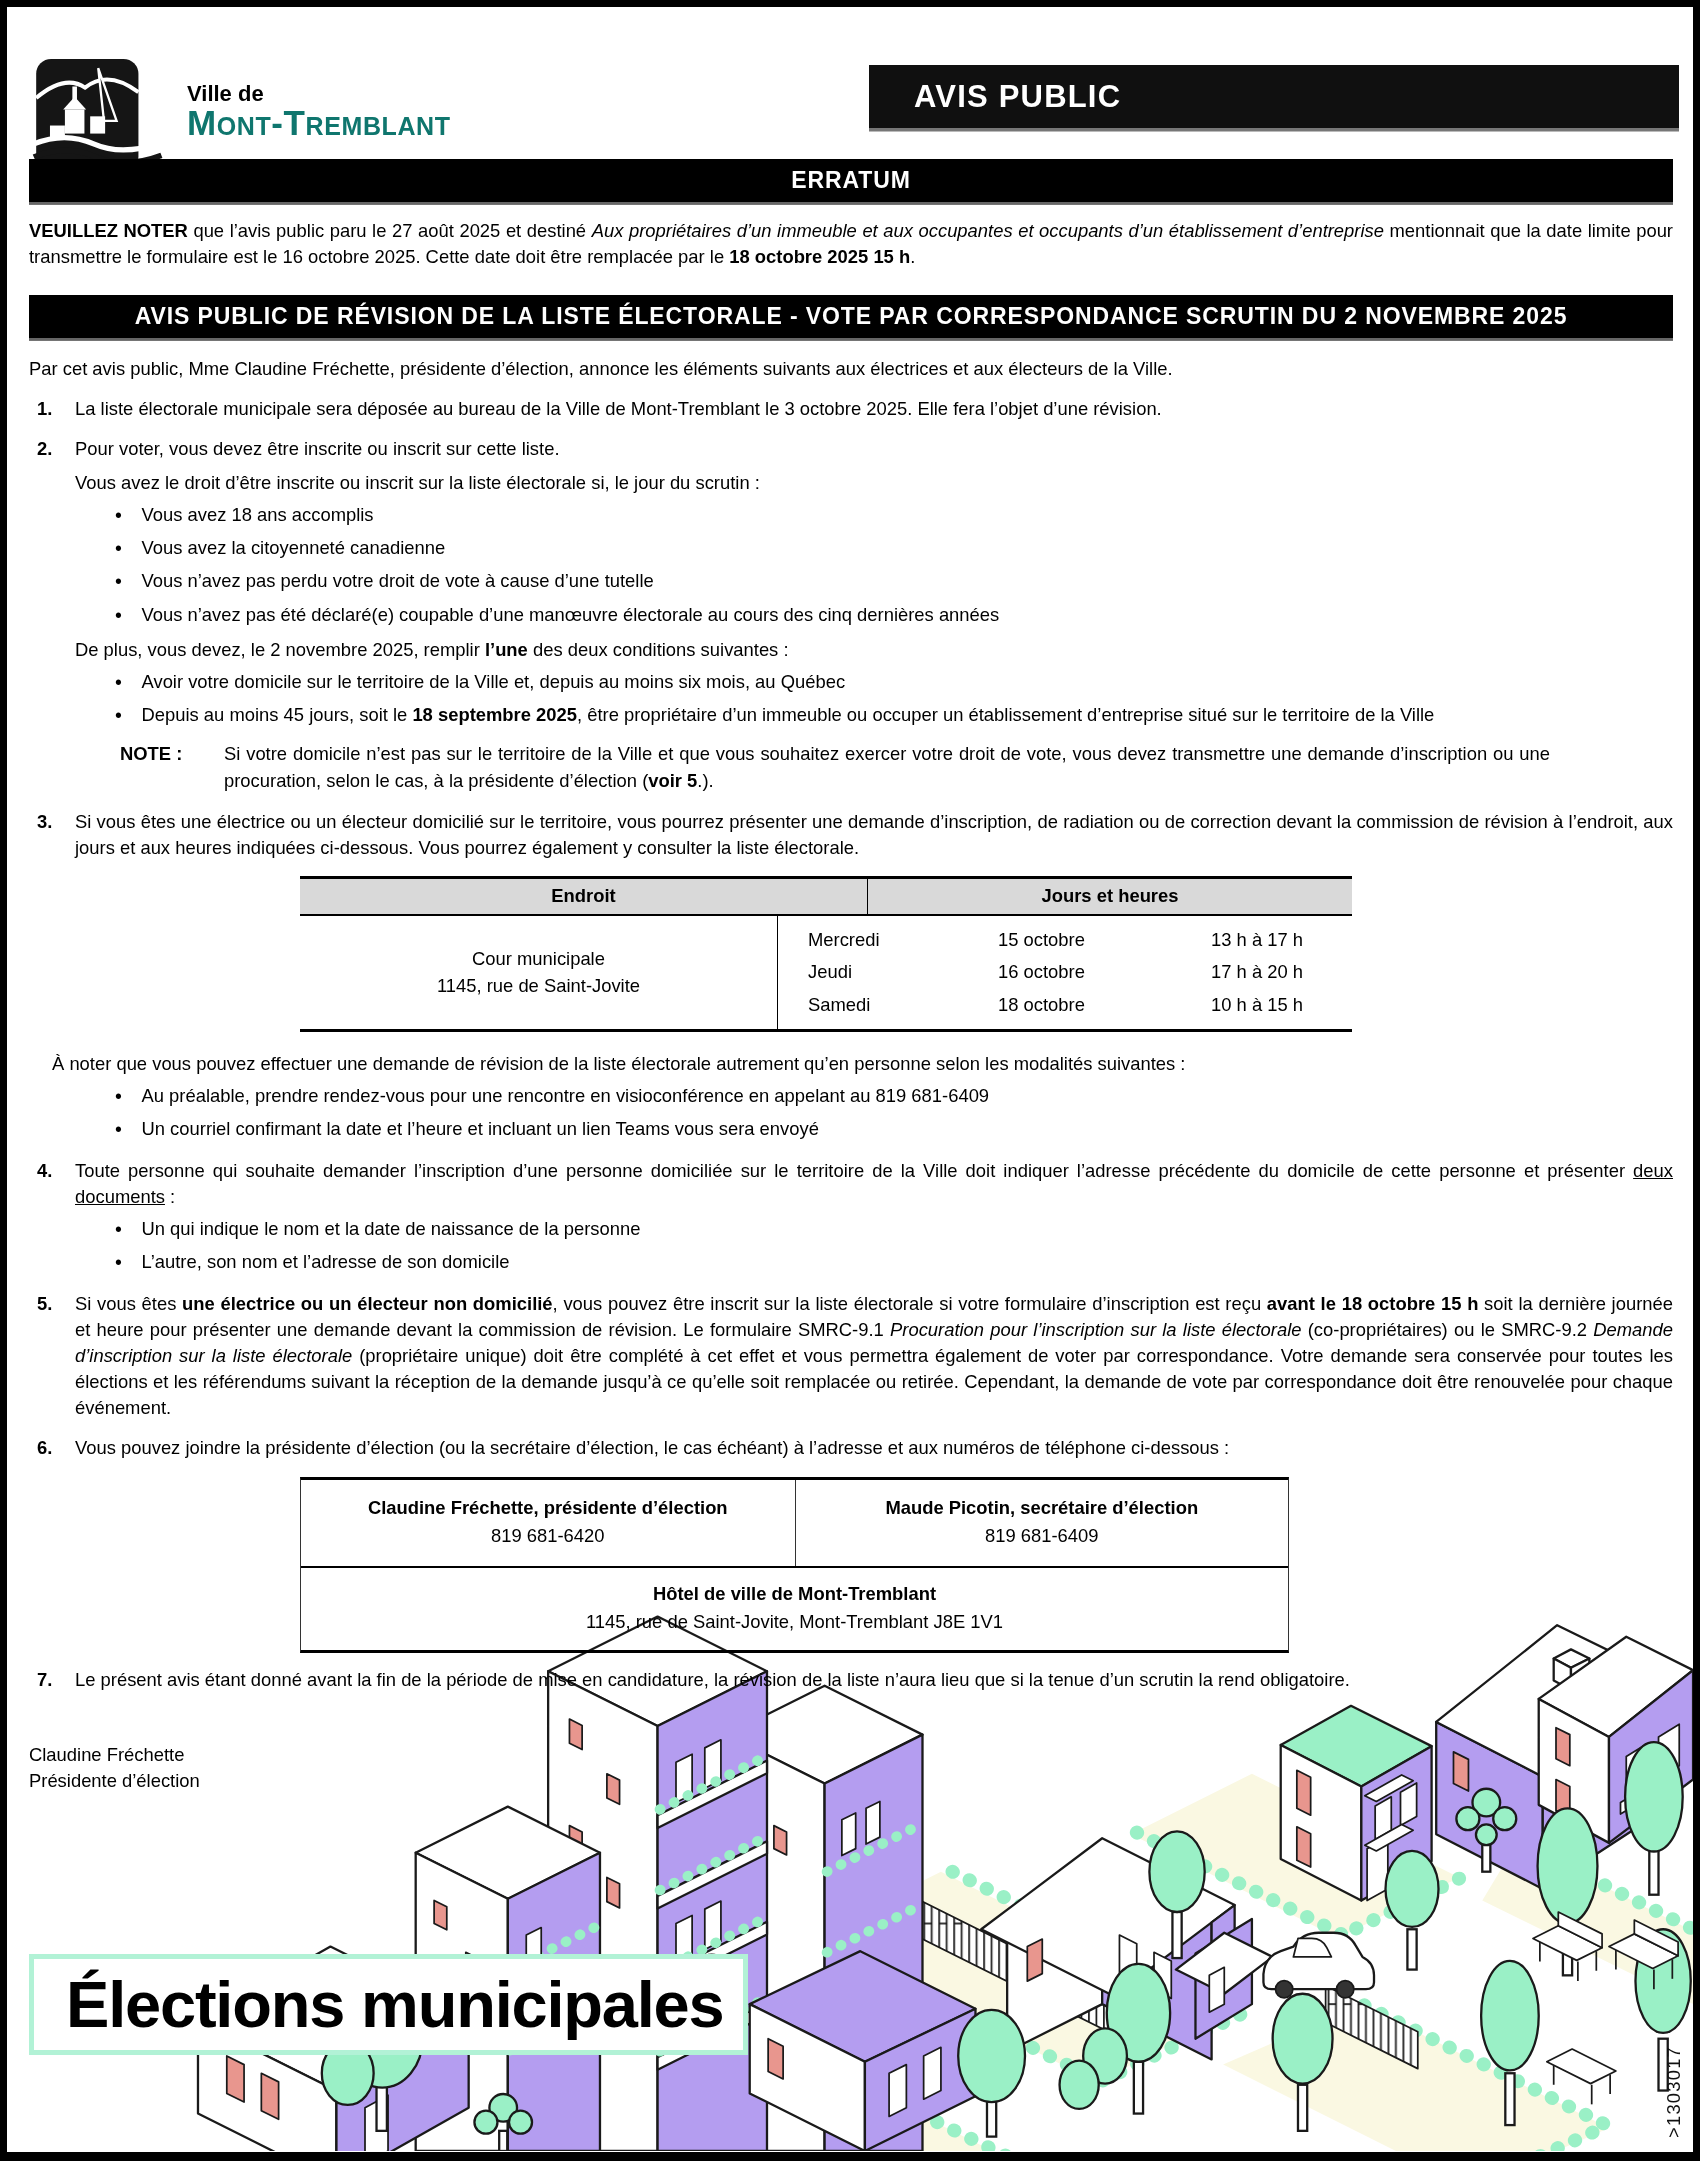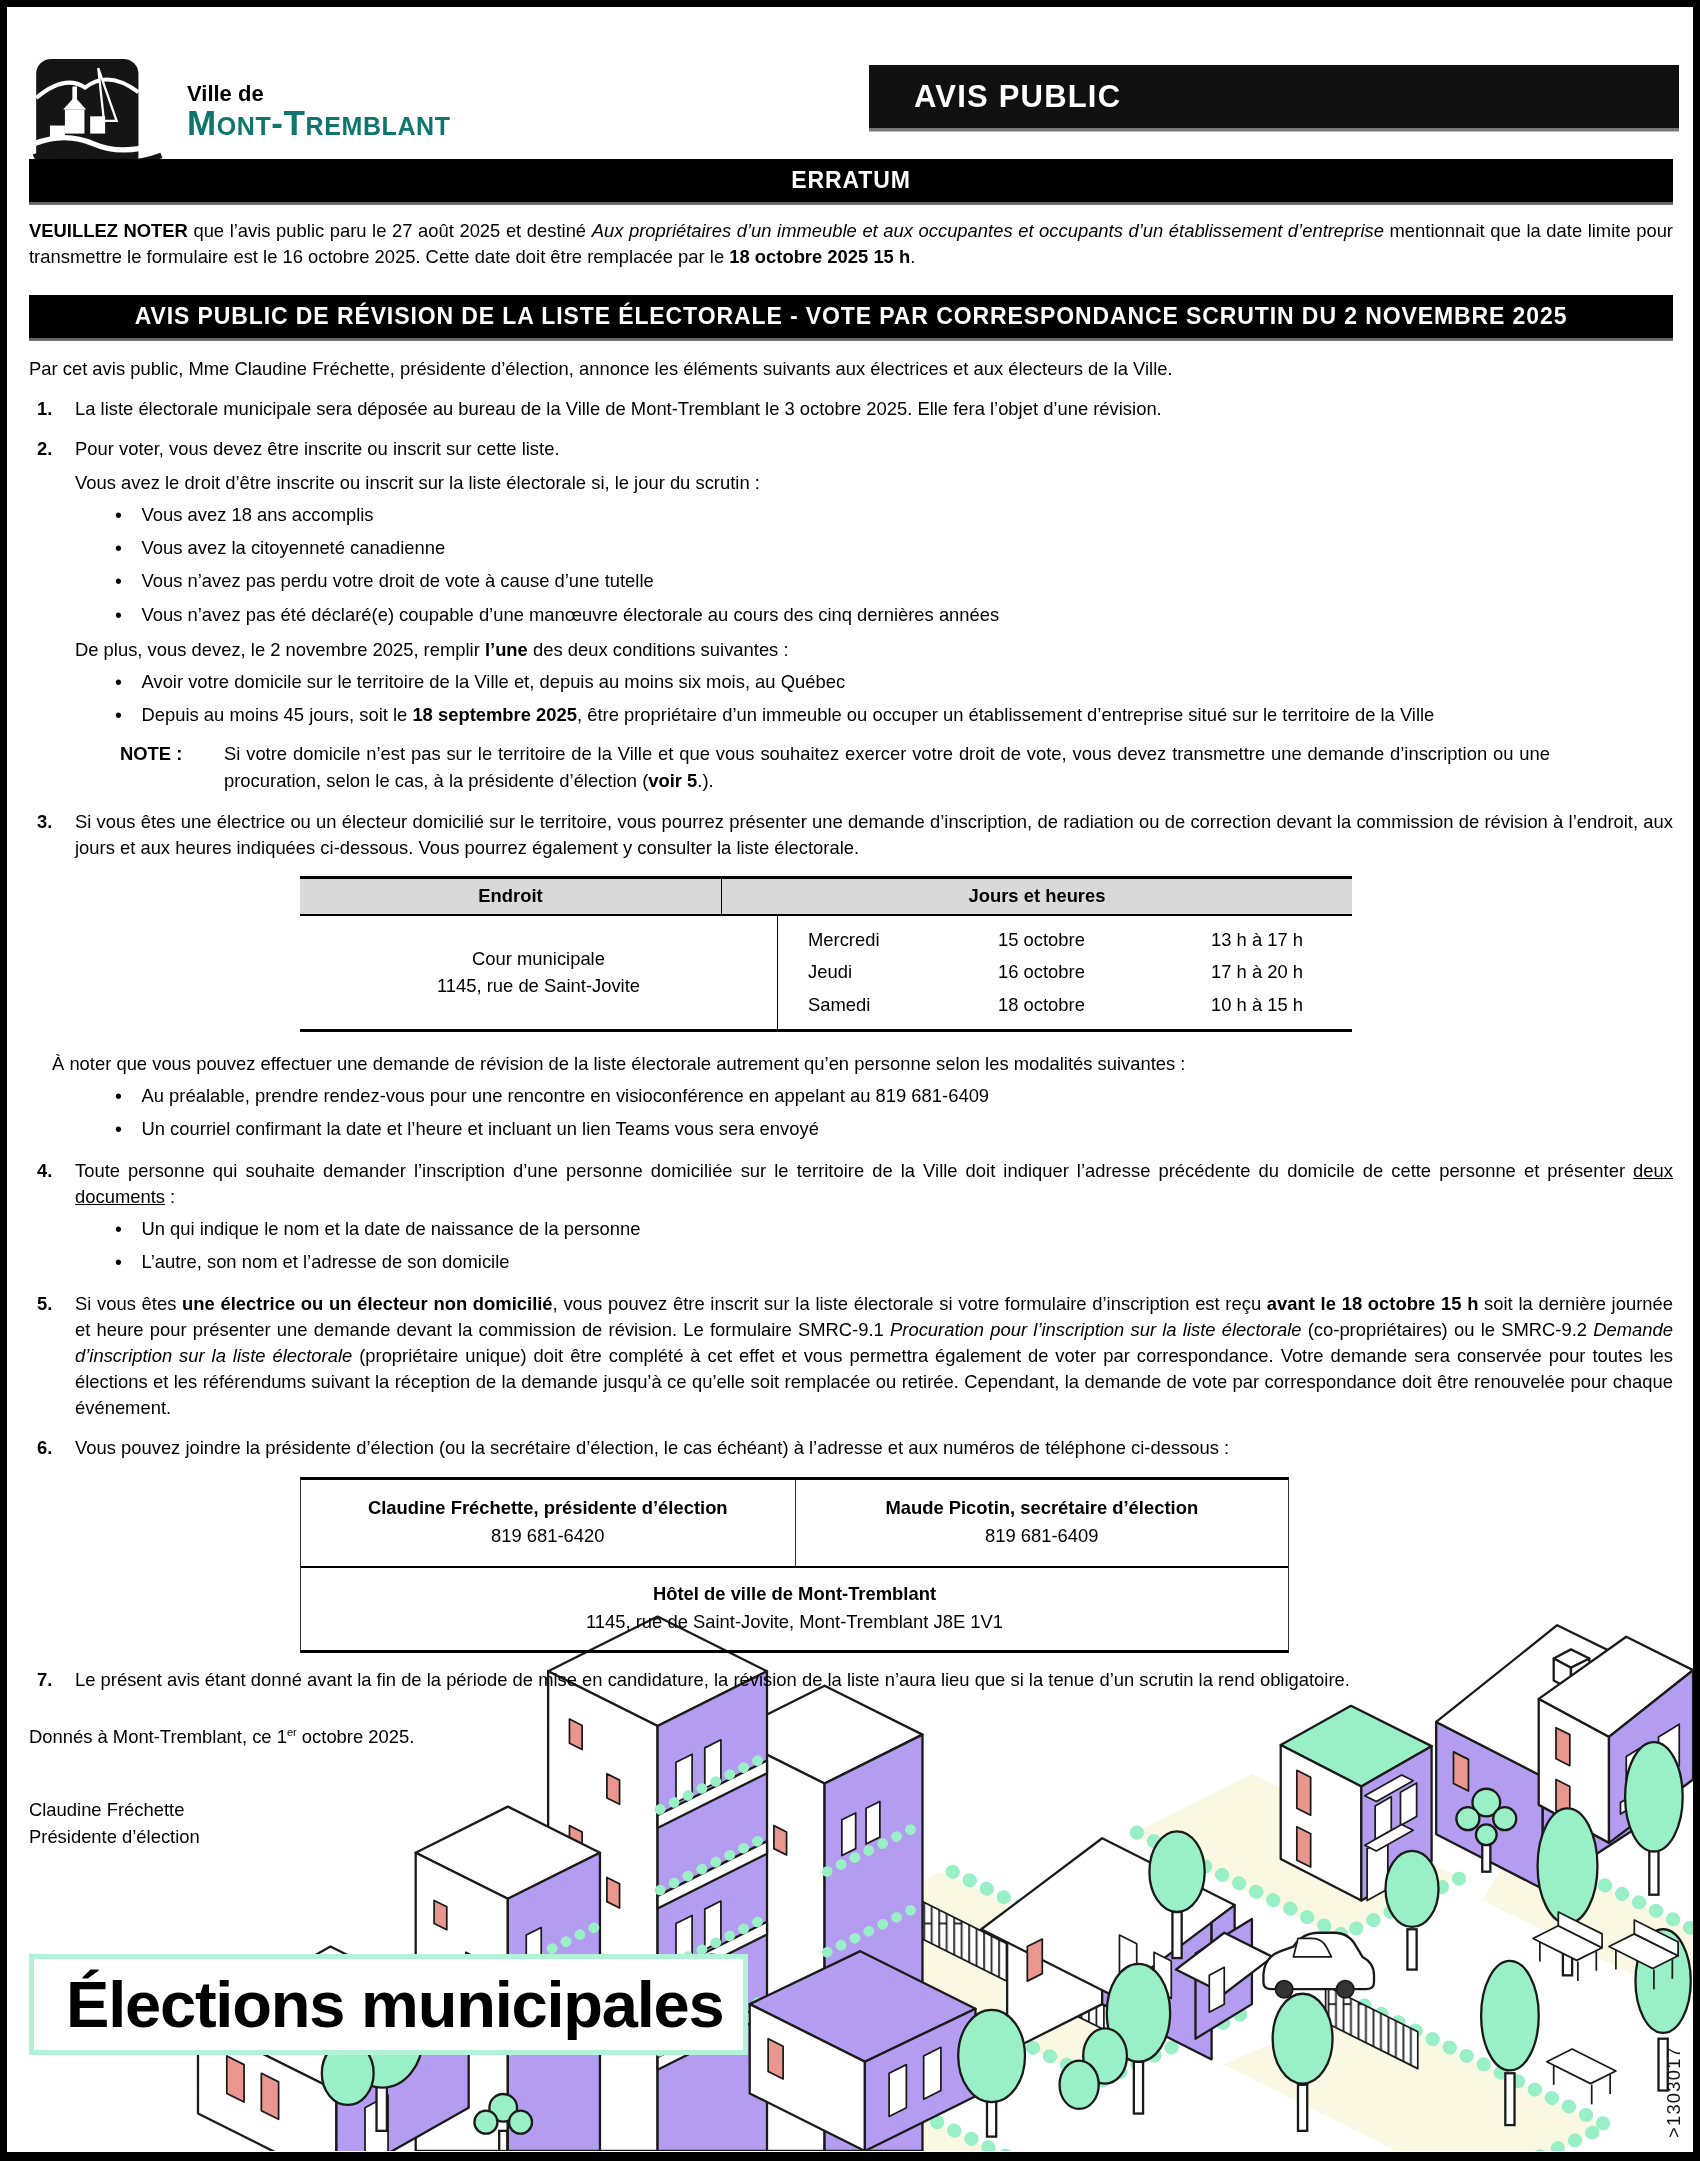--- a/index.html
+++ b/index.html
@@ -43,21 +43,21 @@
   .brow::before{content:"\2022"; flex:0 0 26.5px; font-size:19.6px;}
   .note{display:flex; margin:10.4px 0 0 91px; line-height:1.5;}
   .note-label{flex:0 0 104px; font-weight:700;}
   .note-body{flex:1; max-width:1326px; text-align:justify;}
   .seg-b{font-weight:700;} .seg-i{font-style:italic;} .seg-u{text-decoration:underline;}
   sup{font-size:0.6em; vertical-align:super;}
   
   .sched{width:1052px; margin:15px 0 19.6px 271px; border-top:3.5px solid #000; border-bottom:3.5px solid #000;}
   .sched-head{display:flex; background:var(--thbg); border-bottom:2.9px solid #000; font-weight:700;}
   .sched-head>div{padding:5.8px 0 7px; text-align:center;}
-  .sh-left{width:422px; border-right:1.7px solid #000;}
+  .sh-left{width:568px; border-right:1.7px solid #000;}
   .sh-right{flex:1;}
   .sched-body{display:flex; border-left:1.7px solid #555; border-right:1.7px solid #555;}
   .sched-body{border-left:none;border-right:none;}
   .sb-left{width:478px; border-right:1.7px solid #000; display:flex; flex-direction:column;
            justify-content:center; align-items:center; text-align:center; line-height:1.5; padding:9.2px 0;}
   .sb-right{flex:1; display:flex; flex-direction:column; justify-content:center; padding:8px 0 8px 30px;}
   .srow{display:grid; grid-template-columns:190px 213px auto; line-height:1.75;}
   
   .ctable{width:989px; margin:16px 0 14px 271px; border:1.7px solid #333;
           border-top:3.5px solid #000; border-bottom:3.5px solid #000;}
@@ -222,21 +222,20 @@
         <div class="cname">Hôtel de ville de Mont-Tremblant</div>
         <div>1145, rue de Saint-Jovite, Mont-Tremblant J8E 1V1</div>
       </div>
     </div>
 
     <div class="num-row">
       <div class="num">7.</div>
       <div class="num-body">Le présent avis étant donné avant la fin de la période de mise en candidature, la révision de la liste n’aura lieu que si la tenue d’un scrutin la rend obligatoire.</div>
     </div>
 
-    <p class="dateline"><span>Donnés à Mont-Tremblant, ce 1</span><sup>er</sup><span> octobre 2025.</span></p>
 
     <div class="sig">
       <div>Claudine Fréchette</div>
       <div>Présidente d’élection</div>
     </div>
   </div>
 
   <svg class="illus" viewBox="0 0 2926 955">
 
     <polygon class="f-c" points="1620,470 2120,720 1890,835 1390,585"></polygon>

